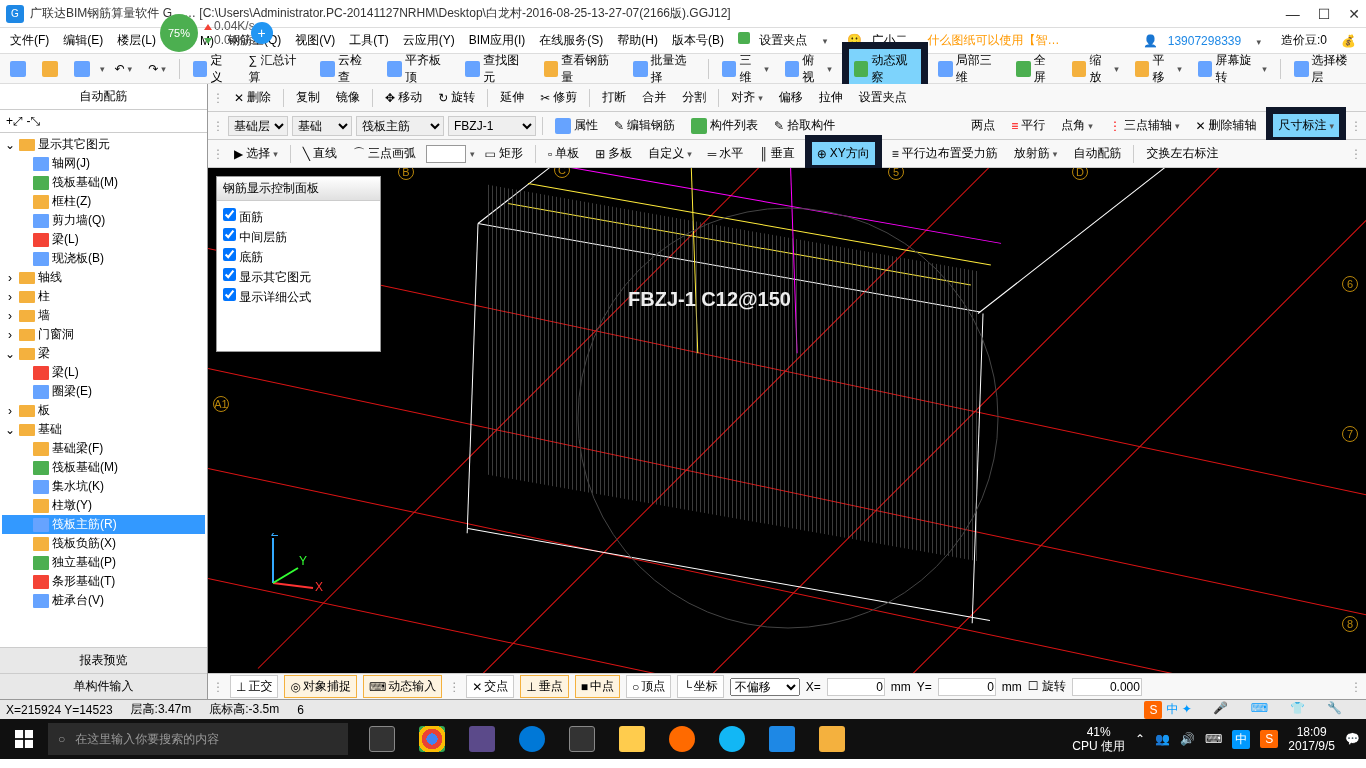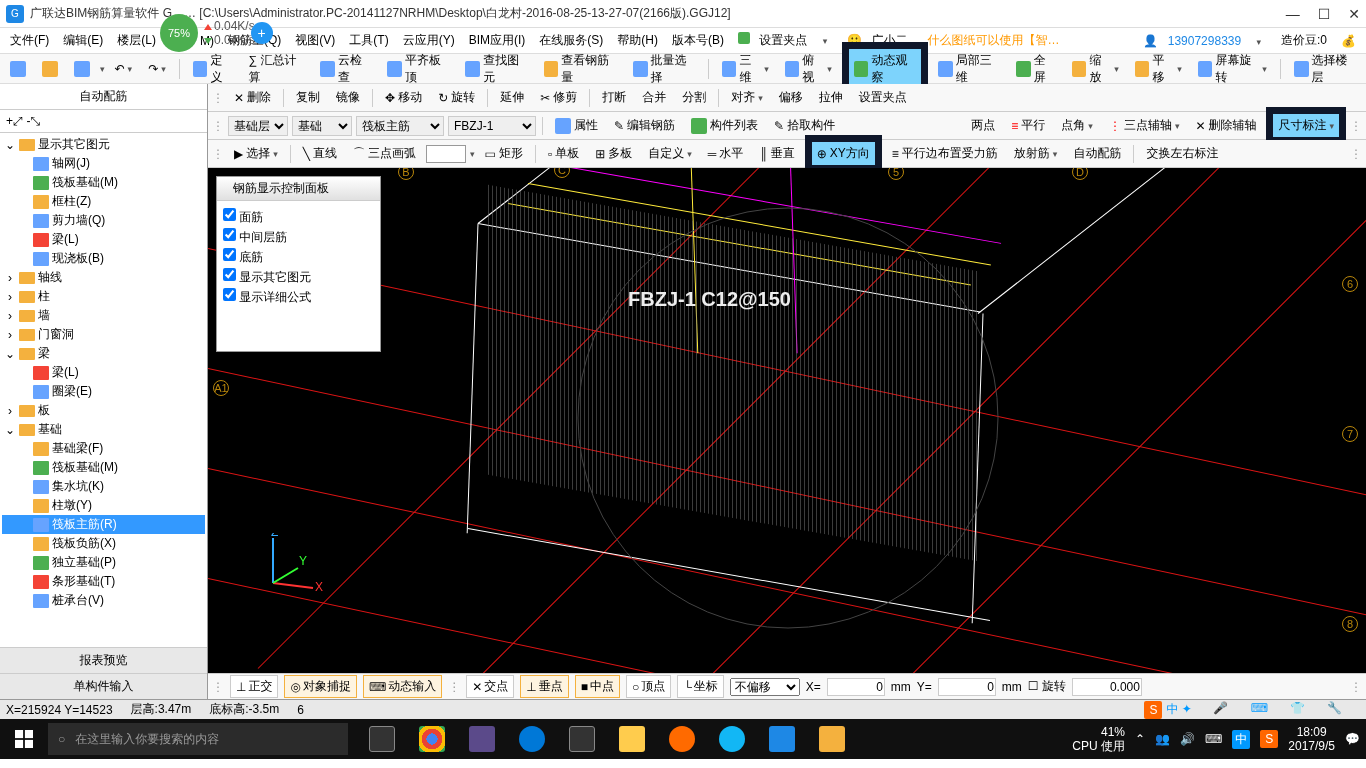--- a/index.html
+++ b/index.html
@@ -46,21 +46,21 @@
 .tree-item .ico.r{background:#f44336}.i2{padding-left:28px}
 .sb-bot{border-top:1px solid #ccc;padding:4px;text-align:center;background:#e8e8e8}
 .viewport{flex:1;display:flex;flex-direction:column;position:relative}
 .vp-tool{height:28px;display:flex;align-items:center;padding:0 4px;gap:4px;border-bottom:1px solid #ccc;background:#f8f8f8}
 .vp-tool .sep{width:1px;height:18px;background:#ccc;margin:0 2px}
 .vp-tool select{font-size:12px;border:1px solid #ccc;padding:1px}
 .vp-tool .sel1{width:60px}
 .vp-tool .sel2{width:88px}
 .canvas{flex:1;background:#000;position:relative;overflow:hidden}
 .ctrl-panel{position:absolute;top:8px;left:8px;width:165px;background:#fff;border:1px solid #999;z-index:5}
-.ctrl-panel .cp-hdr{background:linear-gradient(#fff,#e0e0e0);padding:3px 16px;border-bottom:1px solid #ccc}
+.ctrl-panel .cp-hdr{background:linear-gradient(#fff,#e0e0e0);padding:3px 6px;border-bottom:1px solid #ccc}
 .ctrl-panel .cp-body{padding:6px;min-height:150px}
 .ctrl-panel label{display:block;padding:1px 0}
 .axis-marker{position:absolute;color:#b8860b;border:1px solid #b8860b;width:16px;height:16px;border-radius:50%;text-align:center;line-height:14px;font-size:11px;background:rgba(0,0,0,0.3)}
 .redline{position:absolute;background:#dc1414;height:1px;transform-origin:left center}
 .yellowline{position:absolute;background:#ffeb3b;height:1px;transform-origin:left center}
 .magline{position:absolute;background:#ff00ff;height:1px;transform-origin:left center}
 .whiteline{position:absolute;background:#fff;height:1px;transform-origin:left center}
 .hatch{position:absolute;background:repeating-linear-gradient(90deg,#777 0,#777 1px,transparent 1px,transparent 4px)}
 .viewlabel{position:absolute;color:#eee;font-size:20px;font-weight:bold}
 .axis3d{position:absolute;left:55px;bottom:80px;width:60px;height:60px}
@@ -478,21 +478,21 @@
       <div class="yellowline" style="left:300px;top:35px;width:470px;transform:rotate(10deg)"></div>
       <div class="yellowline" style="left:320px;top:15px;width:470px;transform:rotate(10deg)"></div>
       <div class="magline" style="left:340px;top:-5px;width:460px;transform:rotate(10deg)"></div>
       <div class="yellowline" style="left:480px;top:-95px;width:280px;transform:rotate(88deg)"></div>
       <div class="magline" style="left:580px;top:-75px;width:260px;transform:rotate(88deg)"></div>
 
       <div class="hatch" style="left:280px;top:60px;width:490px;height:290px;transform:skewY(10deg);opacity:0.5"></div>
 
       <div class="viewlabel" style="left:420px;top:120px">FBZJ-1  C12@150</div>
 
-      <div class="axis-marker" style="left:5px;top:212px">A1</div>
+      <div class="axis-marker" style="left:5px;top:228px">A1</div>
       <div class="axis-marker" style="left:190px;top:-4px">B</div>
       <div class="axis-marker" style="left:346px;top:-6px">C</div>
       <div class="axis-marker" style="left:680px;top:-4px">5</div>
       <div class="axis-marker" style="left:864px;top:-4px">D</div>
       <div class="axis-marker" style="right:8px;top:108px">6</div>
       <div class="axis-marker" style="right:8px;top:258px">7</div>
       <div class="axis-marker" style="right:8px;top:448px">8</div>
 
       <svg style="position:absolute;left:360px;top:30px;width:440px;height:440px">
           <circle cx="220" cy="220" r="210" fill="none" stroke="#444" stroke-width="1"></circle>
@@ -598,21 +598,21 @@
         <div class="ai" style="background:#12b7f5;border-radius:50%"></div>
       </div>
     <div class="app">
         <div class="ai" style="background:#1e88e5"></div>
       </div>
     <div class="app">
         <div class="ai" style="background:#f4b13e"></div>
       </div>
   </div>
   <div class="tray">
-    <div style="text-align:right;line-height:1.2">
+    <div style="text-align:center;line-height:1.2">
       <div>41%</div>
         <div>CPU 使用</div>
     </div>
     <span>⌃</span>
     <span>👥</span>
     <span>🔊</span>
     <span>⌨</span>
     <span style="background:#09f;padding:1px 3px;border-radius:2px">中</span>
     <span class="ime-badge">S</span>
     <div style="text-align:center;line-height:1.2">

